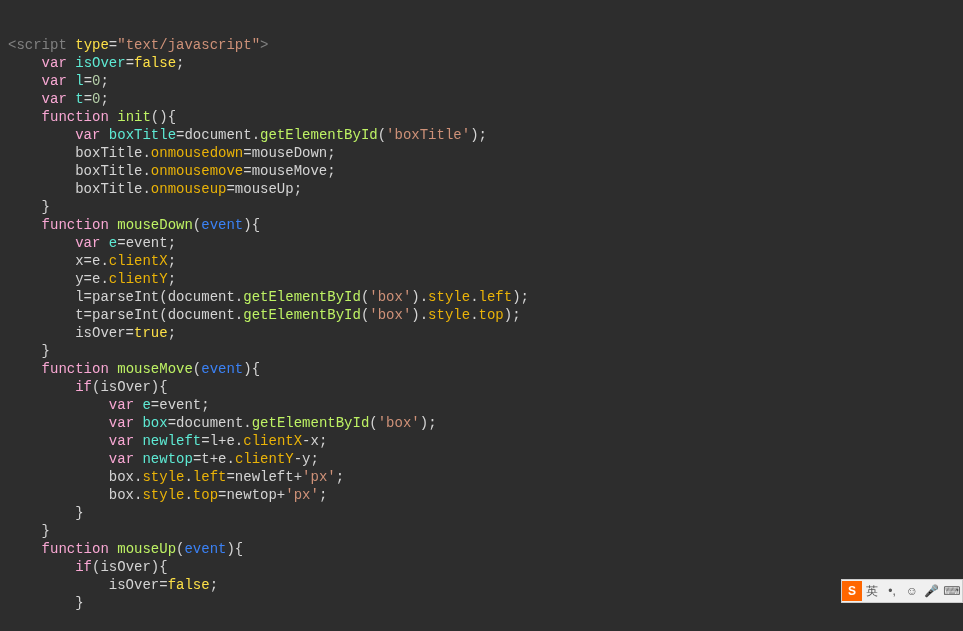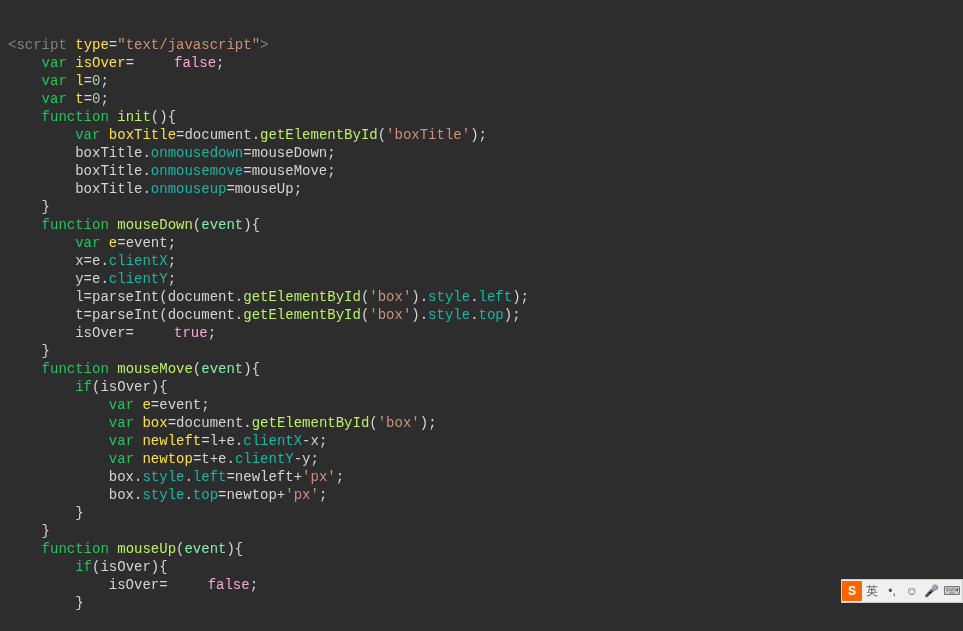--- a/index.html
+++ b/index.html
@@ -43,27 +43,27 @@
     height: 20px;
     color: #555;
     display: flex;
     align-items: center;
     justify-content: center;
     font-family: sans-serif;
   }
   .tok-tag    { color: #808080; }
   .tok-attr   { color: #fde047; }
   .tok-str    { color: #ce9178; }
-  .tok-kw     { color: #22c55e; }
-  .tok-var    { color: #fde047; }
+  .tok-kw     { color: #f9a8d4; }
+  .tok-var    { color: #5eead4; }
   .tok-func   { color: #bef264; }
   .tok-num    { color: #b5cea8; }
-  .tok-const  { color: #f9a8d4; margin-left: 40px; }
-  .tok-prop   { color: #14b8a6; }
-  .tok-param  { color: #86efac; }
+  .tok-const  { color: #fde047; }
+  .tok-prop   { color: #eab308; }
+  .tok-param  { color: #3b82f6; }
   .tok-plain  { color: #d4d4d4; }
 </style>
 </head>
 <body>
 
 <div class="code-container" id="code-root">
   <div><span class="tok-tag">&lt;</span><span class="tok-tag">script</span><span class="tok-plain"> </span><span class="tok-attr">type</span><span class="tok-plain">=</span><span class="tok-str">"text/javascript"</span><span class="tok-tag">&gt;</span></div><div><span class="tok-plain">    </span><span class="tok-kw">var</span><span class="tok-plain"> </span><span class="tok-var">isOver</span><span class="tok-plain">=</span><span class="tok-const">false</span><span class="tok-plain">;</span></div><div><span class="tok-plain">    </span><span class="tok-kw">var</span><span class="tok-plain"> </span><span class="tok-var">l</span><span class="tok-plain">=</span><span class="tok-num">0</span><span class="tok-plain">;</span></div><div><span class="tok-plain">    </span><span class="tok-kw">var</span><span class="tok-plain"> </span><span class="tok-var">t</span><span class="tok-plain">=</span><span class="tok-num">0</span><span class="tok-plain">;</span></div><div><span class="tok-plain">    </span><span class="tok-kw">function</span><span class="tok-plain"> </span><span class="tok-func">init</span><span class="tok-plain">(){</span></div><div><span class="tok-plain">        </span><span class="tok-kw">var</span><span class="tok-plain"> </span><span class="tok-var">boxTitle</span><span class="tok-plain">=document.</span><span class="tok-func">getElementById</span><span class="tok-plain">(</span><span class="tok-str">'boxTitle'</span><span class="tok-plain">);</span></div><div><span class="tok-plain">        boxTitle.</span><span class="tok-prop">onmousedown</span><span class="tok-plain">=mouseDown;</span></div><div><span class="tok-plain">        boxTitle.</span><span class="tok-prop">onmousemove</span><span class="tok-plain">=mouseMove;</span></div><div><span class="tok-plain">        boxTitle.</span><span class="tok-prop">onmouseup</span><span class="tok-plain">=mouseUp;</span></div><div><span class="tok-plain">    }</span></div><div><span class="tok-plain">    </span><span class="tok-kw">function</span><span class="tok-plain"> </span><span class="tok-func">mouseDown</span><span class="tok-plain">(</span><span class="tok-param">event</span><span class="tok-plain">){</span></div><div><span class="tok-plain">        </span><span class="tok-kw">var</span><span class="tok-plain"> </span><span class="tok-var">e</span><span class="tok-plain">=event;</span></div><div><span class="tok-plain">        x=e.</span><span class="tok-prop">clientX</span><span class="tok-plain">;</span></div><div><span class="tok-plain">        y=e.</span><span class="tok-prop">clientY</span><span class="tok-plain">;</span></div><div><span class="tok-plain">        l=parseInt(document.</span><span class="tok-func">getElementById</span><span class="tok-plain">(</span><span class="tok-str">'box'</span><span class="tok-plain">).</span><span class="tok-prop">style</span><span class="tok-plain">.</span><span class="tok-prop">left</span><span class="tok-plain">);</span></div><div><span class="tok-plain">        t=parseInt(document.</span><span class="tok-func">getElementById</span><span class="tok-plain">(</span><span class="tok-str">'box'</span><span class="tok-plain">).</span><span class="tok-prop">style</span><span class="tok-plain">.</span><span class="tok-prop">top</span><span class="tok-plain">);</span></div><div><span class="tok-plain">        isOver=</span><span class="tok-const">true</span><span class="tok-plain">;</span></div><div><span class="tok-plain">    }</span></div><div><span class="tok-plain">    </span><span class="tok-kw">function</span><span class="tok-plain"> </span><span class="tok-func">mouseMove</span><span class="tok-plain">(</span><span class="tok-param">event</span><span class="tok-plain">){</span></div><div><span class="tok-plain">        </span><span class="tok-kw">if</span><span class="tok-plain">(isOver){</span></div><div><span class="tok-plain">            </span><span class="tok-kw">var</span><span class="tok-plain"> </span><span class="tok-var">e</span><span class="tok-plain">=event;</span></div><div><span class="tok-plain">            </span><span class="tok-kw">var</span><span class="tok-plain"> </span><span class="tok-var">box</span><span class="tok-plain">=document.</span><span class="tok-func">getElementById</span><span class="tok-plain">(</span><span class="tok-str">'box'</span><span class="tok-plain">);</span></div><div><span class="tok-plain">            </span><span class="tok-kw">var</span><span class="tok-plain"> </span><span class="tok-var">newleft</span><span class="tok-plain">=l+e.</span><span class="tok-prop">clientX</span><span class="tok-plain">-x;</span></div><div><span class="tok-plain">            </span><span class="tok-kw">var</span><span class="tok-plain"> </span><span class="tok-var">newtop</span><span class="tok-plain">=t+e.</span><span class="tok-prop">clientY</span><span class="tok-plain">-y;</span></div><div><span class="tok-plain">            box.</span><span class="tok-prop">style</span><span class="tok-plain">.</span><span class="tok-prop">left</span><span class="tok-plain">=newleft+</span><span class="tok-str">'px'</span><span class="tok-plain">;</span></div><div><span class="tok-plain">            box.</span><span class="tok-prop">style</span><span class="tok-plain">.</span><span class="tok-prop">top</span><span class="tok-plain">=newtop+</span><span class="tok-str">'px'</span><span class="tok-plain">;</span></div><div><span class="tok-plain">        }</span></div><div><span class="tok-plain">    }</span></div><div><span class="tok-plain">    </span><span class="tok-kw">function</span><span class="tok-plain"> </span><span class="tok-func">mouseUp</span><span class="tok-plain">(</span><span class="tok-param">event</span><span class="tok-plain">){</span></div><div><span class="tok-plain">        </span><span class="tok-kw">if</span><span class="tok-plain">(isOver){</span></div><div><span class="tok-plain">            isOver=</span><span class="tok-const">false</span><span class="tok-plain">;</span></div><div><span class="tok-plain">        }</span></div><div>&nbsp;</div><div></div>
 </div>
 
 <div class="ime-bar">

